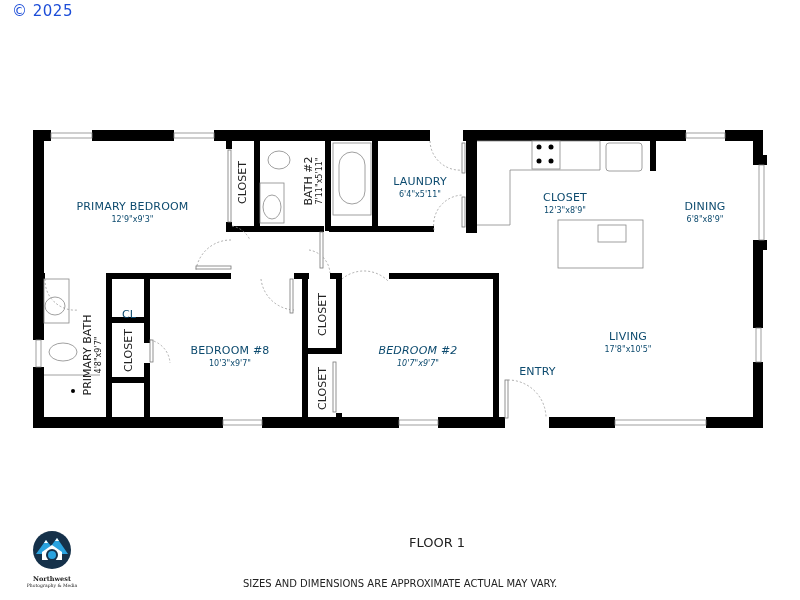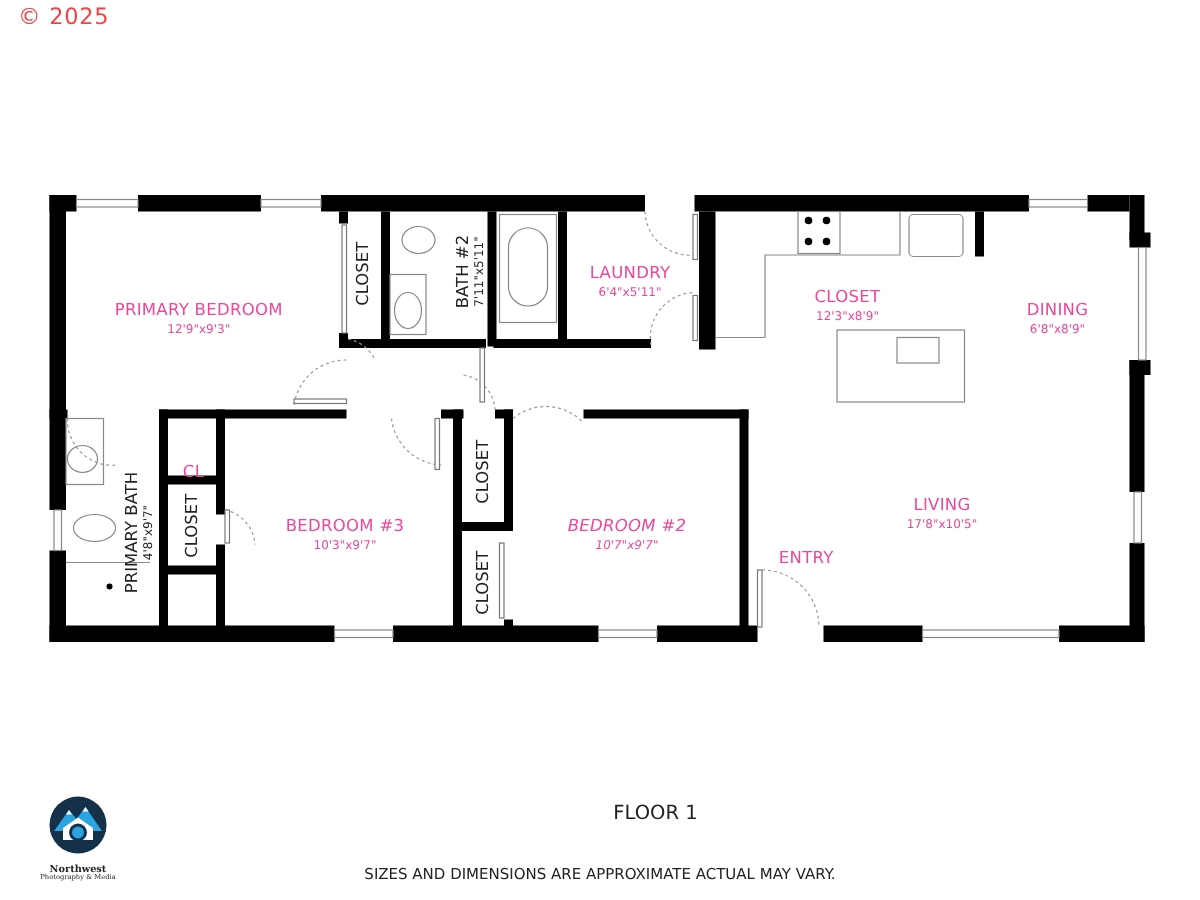--- a/index.html
+++ b/index.html
@@ -1,19 +1,19 @@
 <!DOCTYPE html>
 <html><head>
 <meta charset="utf-8">
 <style>
   html, body { margin:0; padding:0; background:#ffffff; }
   body { width:800px; height:600px; position:relative; overflow:hidden; font-family:"DejaVu Sans", sans-serif; color:#222; }
-  .copyright { position:absolute; left:12px; top:2px; font-size:15px; color:#ef4444; letter-spacing:0.5px; }
+  .copyright { position:absolute; left:12px; top:2px; font-size:15px; color:#1d4ed8; letter-spacing:0.5px; }
   svg.plan { position:absolute; left:0; top:0; }
-  .lbl { position:absolute; text-align:center; white-space:nowrap; color:#ec4899; }
+  .lbl { position:absolute; text-align:center; white-space:nowrap; color:#0c4a6e; }
   .lbl .name { font-size:11px; letter-spacing:0.2px; }
   .lbl .dim { font-size:8px; margin-top:2px; }
   .vlbl { position:absolute; transform:rotate(-90deg); transform-origin:center center; white-space:nowrap; text-align:center; }
   .vlbl .name { font-size:11px; }
   .vlbl .dim { font-size:8px; }
   .floor-title { position:absolute; left:0; width:800px; top:535px; text-align:center; font-size:13px;padding-left:37px; }
   .disclaimer { position:absolute; left:0; width:800px; top:578px; text-align:center; font-size:10px; }
   .logo { position:absolute; left:20px; top:530px; width:64px; text-align:center; }
   .logo .brand1 { font-family:"DejaVu Serif", serif; font-size:6.5px; font-weight:bold; margin-top:1px; }
   .logo .brand2 { font-family:"DejaVu Serif", serif; font-size:4.5px; }
@@ -167,21 +167,21 @@
   <div class="name">CL</div>
 </div>
 <div class="vlbl" style="left:42px; top:344px; width:100px;">
   <div class="name">PRIMARY BATH</div>
   <div class="dim">4'8"x9'7"</div>
 </div>
 <div class="vlbl" style="left:105px; top:344px; width:46px;">
   <div class="name">CLOSET</div>
 </div>
 <div class="lbl" style="left:170px; top:344px; width:120px;">
-  <div class="name">BEDROOM #3</div>
+  <div class="name">BEDROOM #8</div>
   <div class="dim">10'3"x9'7"</div>
 </div>
 <div class="vlbl" style="left:297px; top:308px; width:50px;">
   <div class="name">CLOSET</div>
 </div>
 <div class="vlbl" style="left:297px; top:382px; width:50px;">
   <div class="name">CLOSET</div>
 </div>
 <div class="lbl" style="left:358px; top:344px; width:120px;font-style:italic;">
   <div class="name">BEDROOM #2</div>

